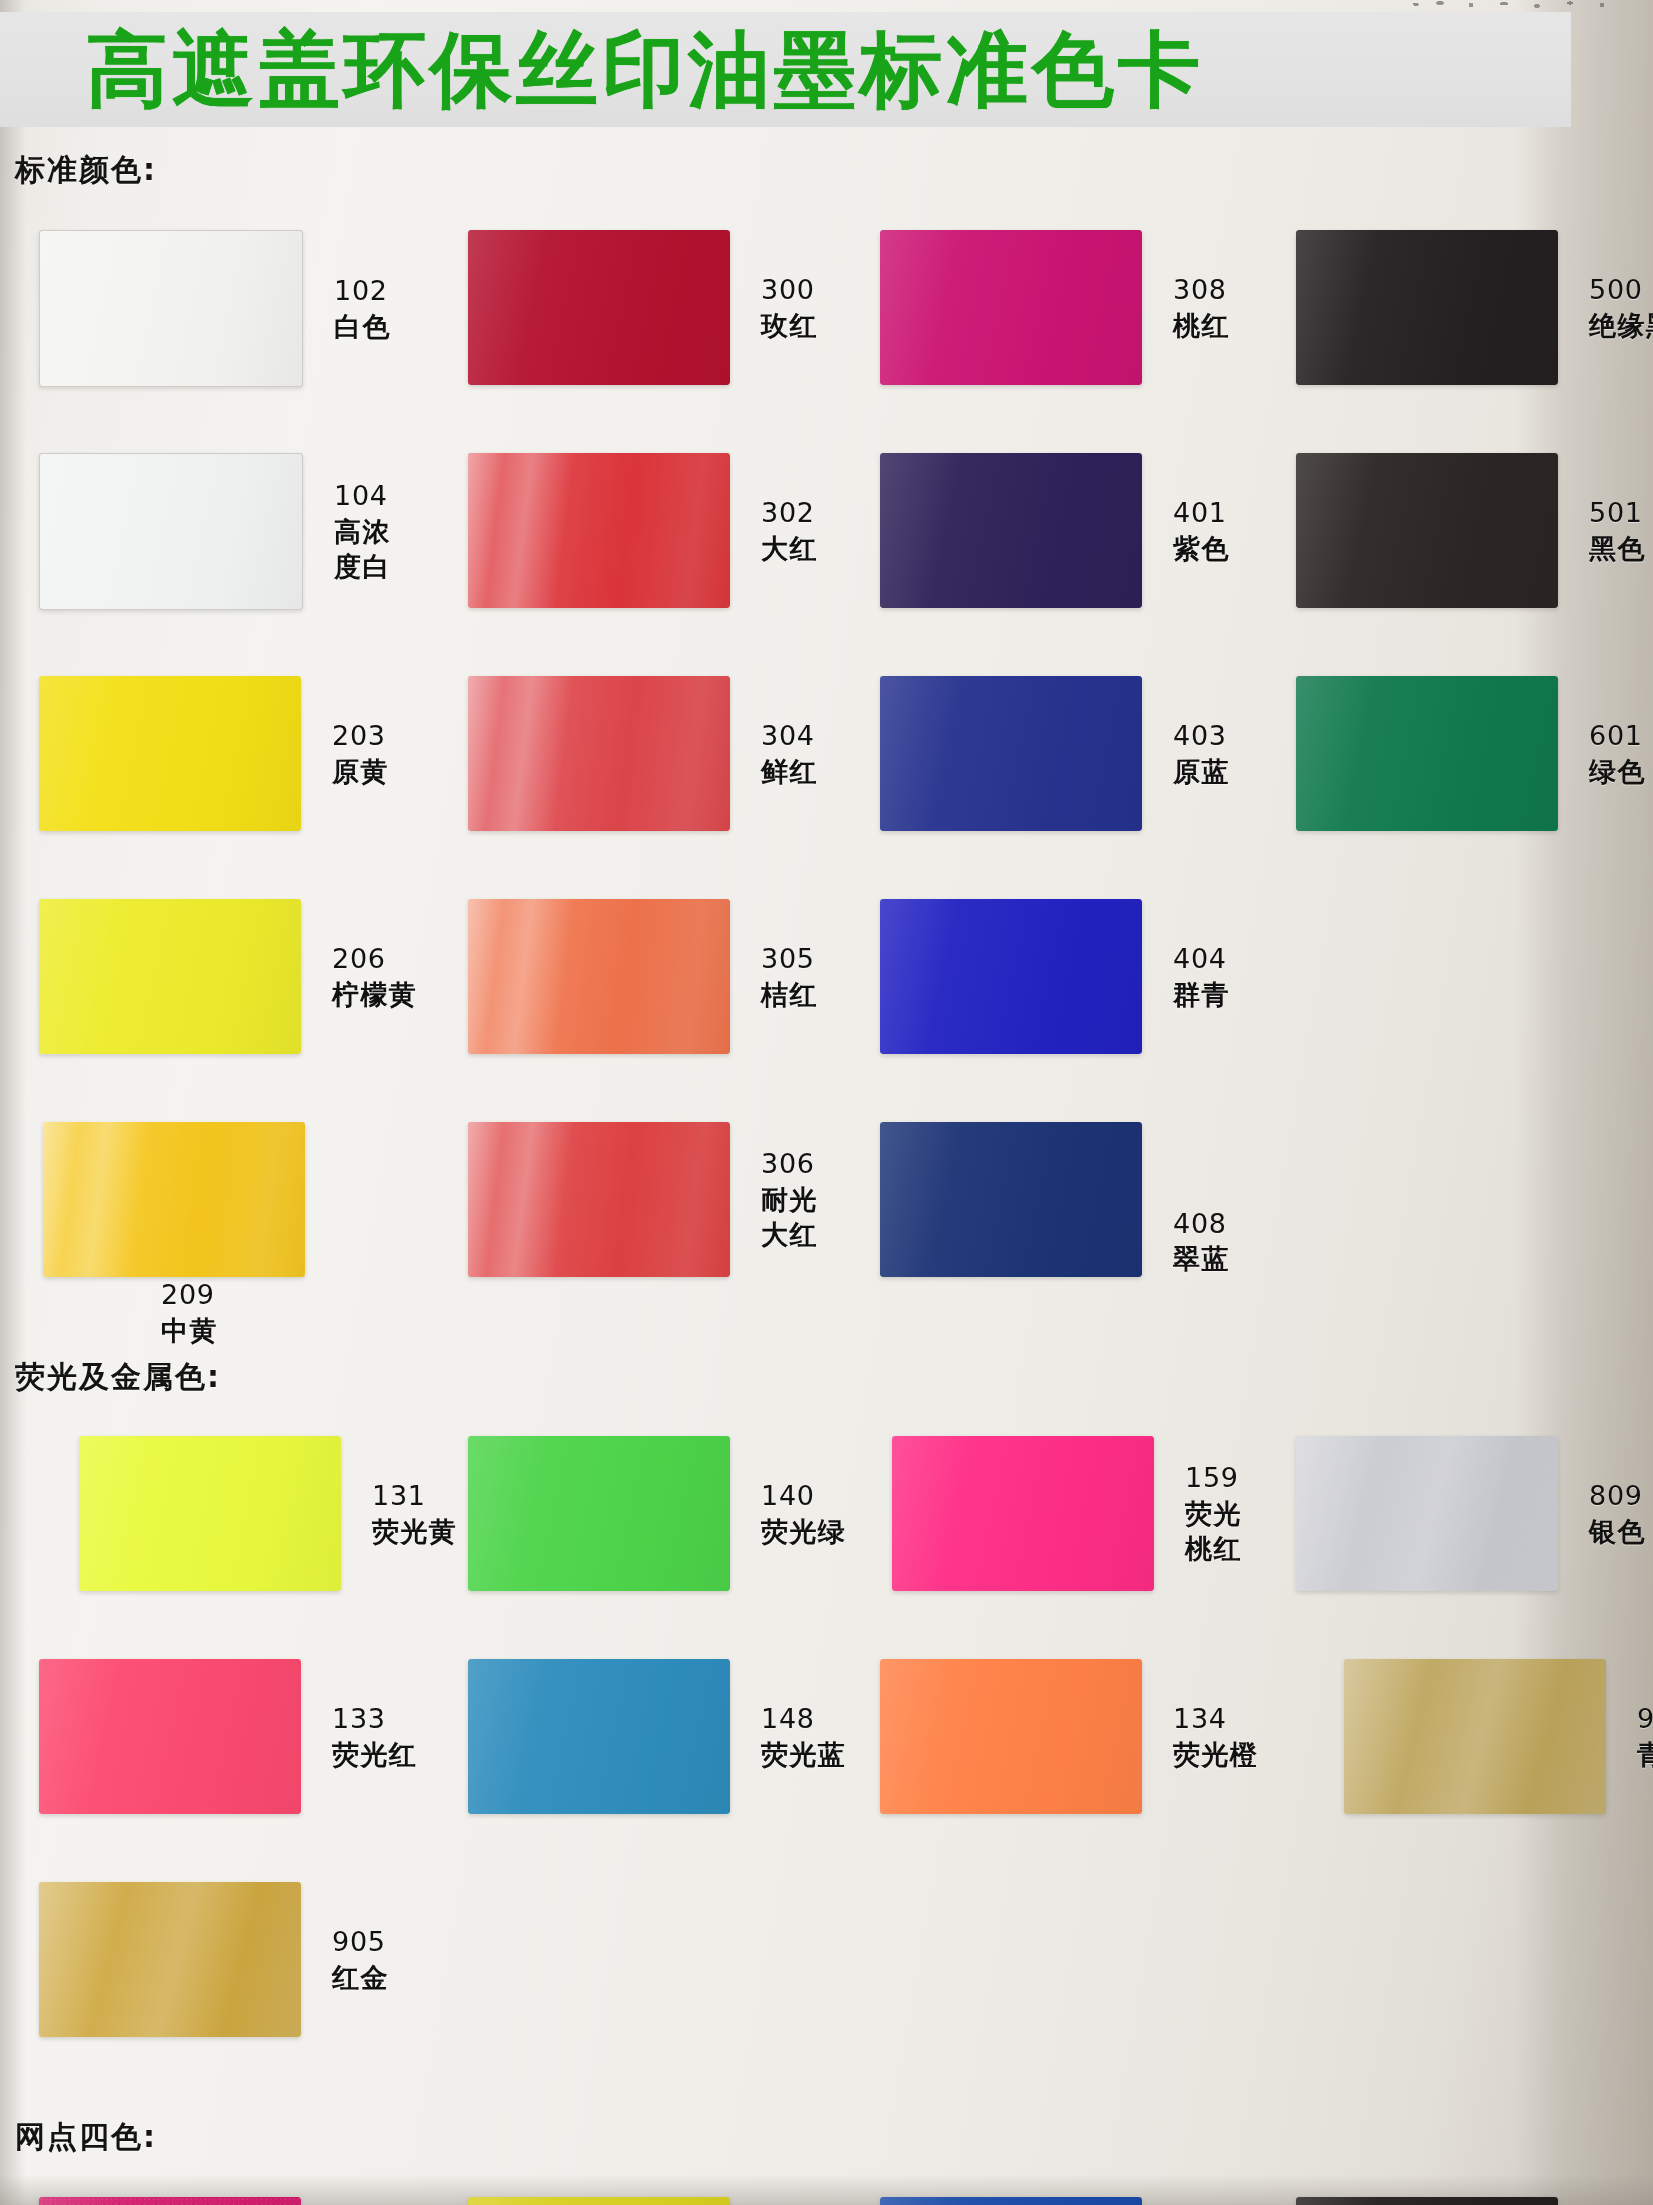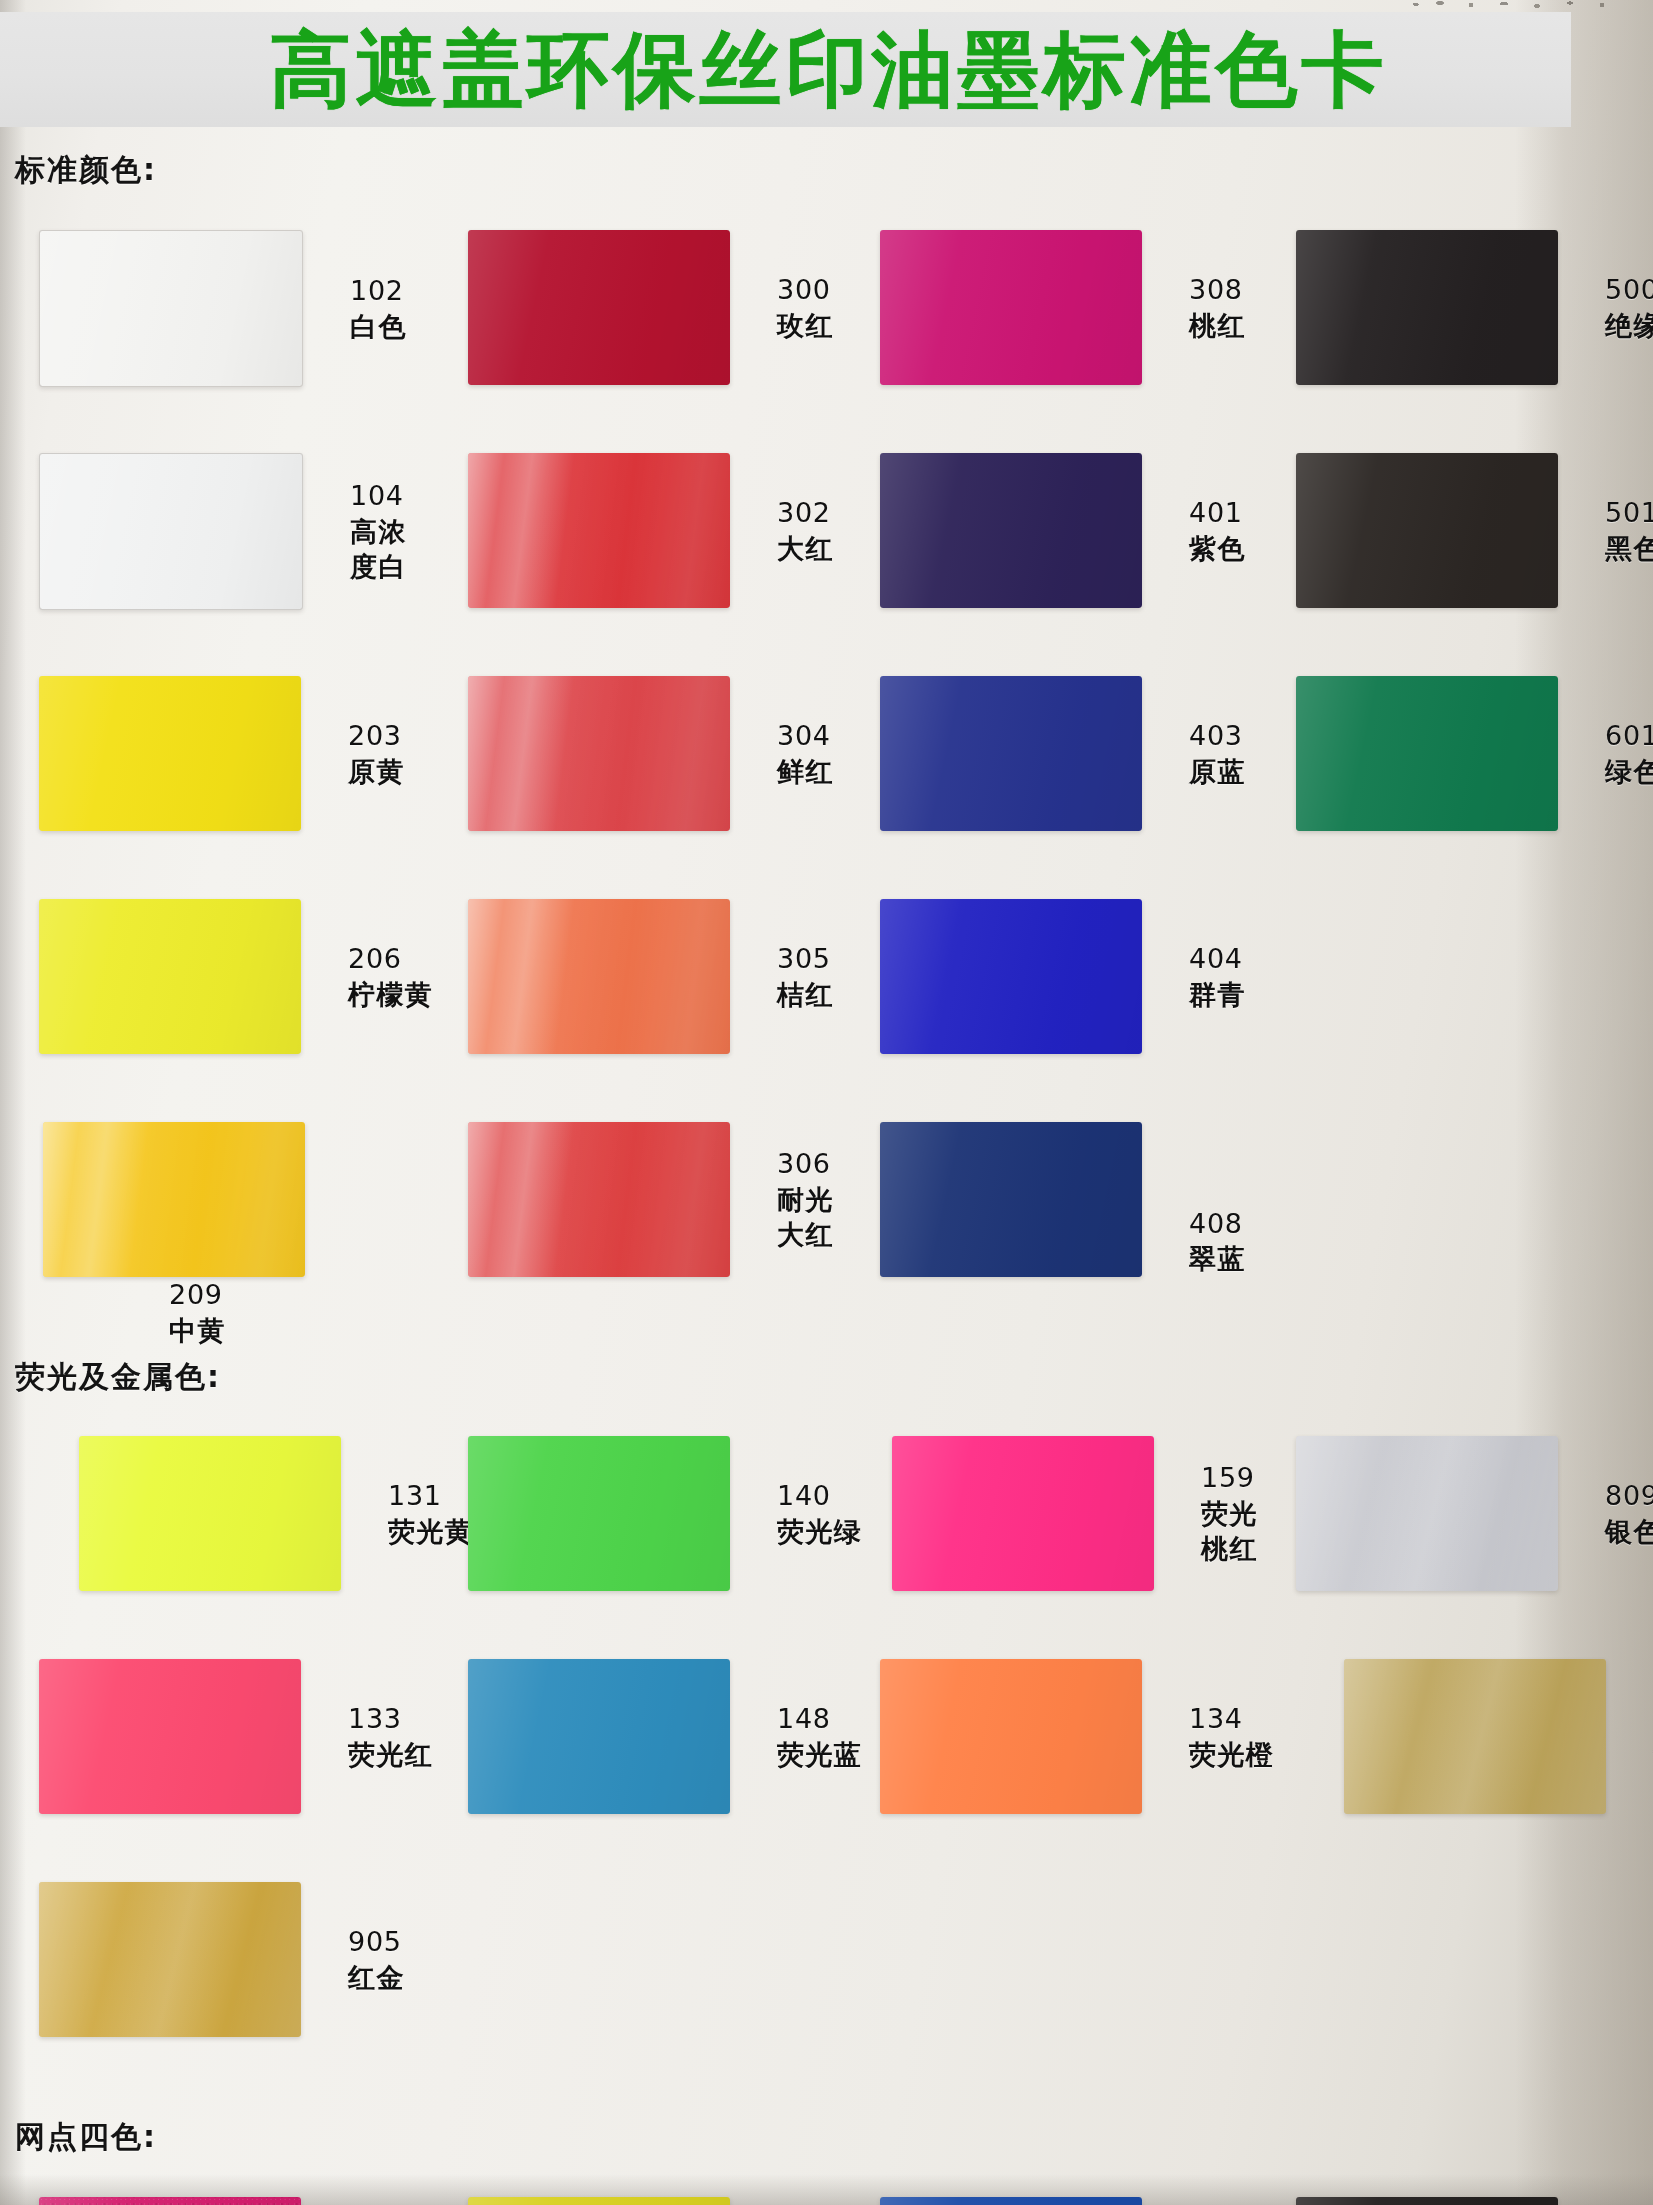--- a/index.html
+++ b/index.html
@@ -53,21 +53,21 @@
       radial-gradient(ellipse 6.8px 2.7px at 95px 4.7px,#4b463f 60%,transparent 62%),
       radial-gradient(ellipse 4.7px 3.4px at 128px 6.8px,#5a544b 60%,transparent 62%),
       radial-gradient(ellipse 5.4px 2.7px at 161px 4px,#4b463f 60%,transparent 62%),
       radial-gradient(ellipse 4px 3.4px at 193px 6px,#5a544b 60%,transparent 62%);
   }
 
   
   #title-banner{
     position:absolute;left:0;top:12px;width:1571px;height:115px;
     background:linear-gradient(180deg,#e6e6e6 0%,#e3e3e3 55%,#dedede 100%);
-    display:flex;align-items:center;justify-content:center;
+    display:flex;align-items:center;
   }
   #title-text{
     margin-left:86px;
     color:#18a318;
     font-family:"DejaVu Sans","Liberation Sans",sans-serif;
     font-weight:bold;
     font-size:82px;
     letter-spacing:4px;
     line-height:1;
     white-space:nowrap;
@@ -115,21 +115,21 @@
   .chip.speck::before{
     content:"";position:absolute;inset:0;border-radius:3.4px;opacity:.22;
     background-image:
       radial-gradient(rgba(255,255,255,.9) 0.7px,transparent 0.9px),
       radial-gradient(rgba(0,0,0,.45) 0.7px,transparent 0.9px);
     background-size:4.7px 4.7px,7.4px 7.4px;
     background-position:0 0,2.7px 3.4px;
     pointer-events:none;
   }
   .label{
-    margin-left:47px;
+    margin-left:31px;
     color:#111;
     font-family:"DejaVu Sans","Liberation Sans",sans-serif;
     font-size:27px;
     line-height:1.32;
     white-space:nowrap;
     text-shadow:0 0.7px 0 rgba(255,255,255,.5);
   }
   .code{font-weight:normal;letter-spacing:0.7px;}
   .cname{font-weight:bold;letter-spacing:1.4px;}
 </style>

